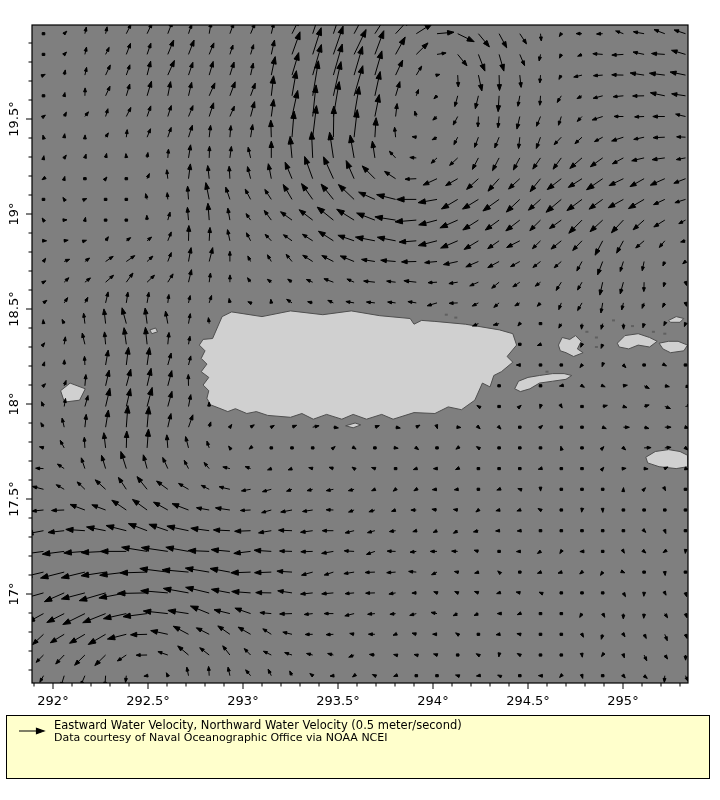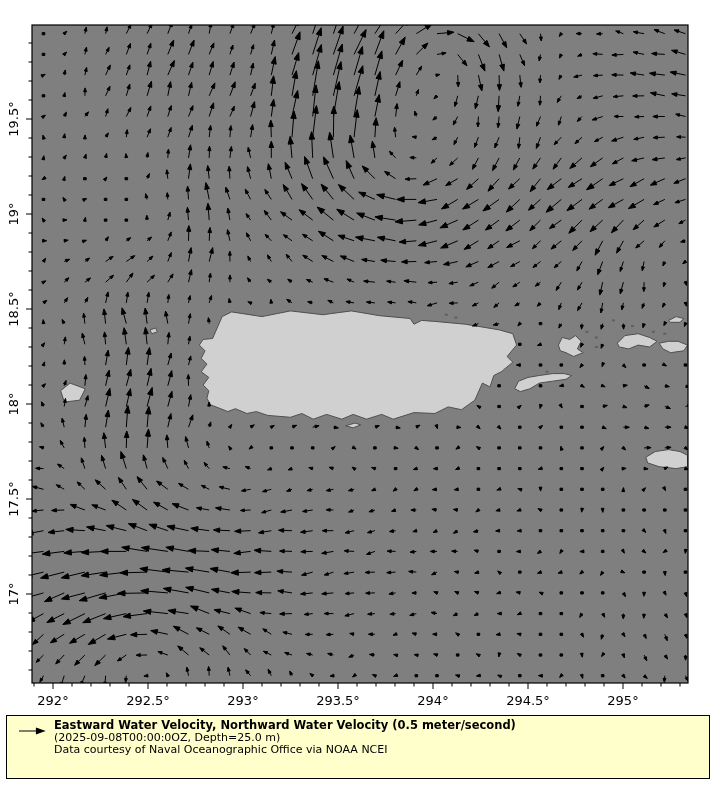--- a/index.html
+++ b/index.html
@@ -7,21 +7,21 @@
     position:relative;width:720px;height:800px;background:#ffffff;
     font-family:"DejaVu Sans","Liberation Sans",sans-serif;overflow:hidden;
   }
   #map-svg{position:absolute;left:0;top:0;}
   .legend{
     position:absolute;left:6px;top:715px;width:704px;height:64px;
     border:1.2px solid #000;box-sizing:border-box;background:#ffffcc;
   }
   .legend-arrow{position:absolute;left:10px;top:9px;}
   .legend-text{position:absolute;left:47px;top:3px;right:4px;}
-  .lg-title{font-size:11.5px;font-weight:bold;line-height:13px;color:#000;white-space:nowrap;}
+  .lg-title{font-size:11.5px;font-weight:normal;line-height:13px;color:#000;white-space:nowrap;}
   .lg-line{font-size:11px;line-height:12.4px;color:#000;white-space:nowrap;}
 </style>
 </head>
 <body>
 
 <div class="stage">
   <svg id="map-svg" width="720" height="710" viewBox="0 0 720 710">
       <defs>
         <clipPath id="plotclip">
           <rect x="32" y="25" width="656" height="658"></rect>
@@ -1089,17 +1089,16 @@
         <text x="18" y="119.0" text-anchor="middle" transform="rotate(-90 18 119.0)">19.5°</text>
       </g>
     </svg>
 
   <div class="legend" id="legend-box" style="background: rgb(255, 255, 204); border-color: rgb(0, 0, 0);">
     <svg class="legend-arrow" id="legend-arrow-svg" width="34" height="12">
         <path d="M2.0 6.0 L22.9 6.0 M27.0 6.0 L19.5 8.7 L19.5 3.3 Z" fill="#000000" stroke="#000000" stroke-width="1.2"></path>
       </svg>
     <div class="legend-text">
       <div class="lg-title">Eastward Water Velocity, Northward Water Velocity (0.5 meter/second)</div>
-      <div class="lg-line">(2025-09-08T00:00:0OZ, Depth=25.0 m)</div>
       <div class="lg-line">Data courtesy of Naval Oceanographic Office via NOAA NCEI</div>
     </div>
   </div>
 </div>
 
 </body></html>

